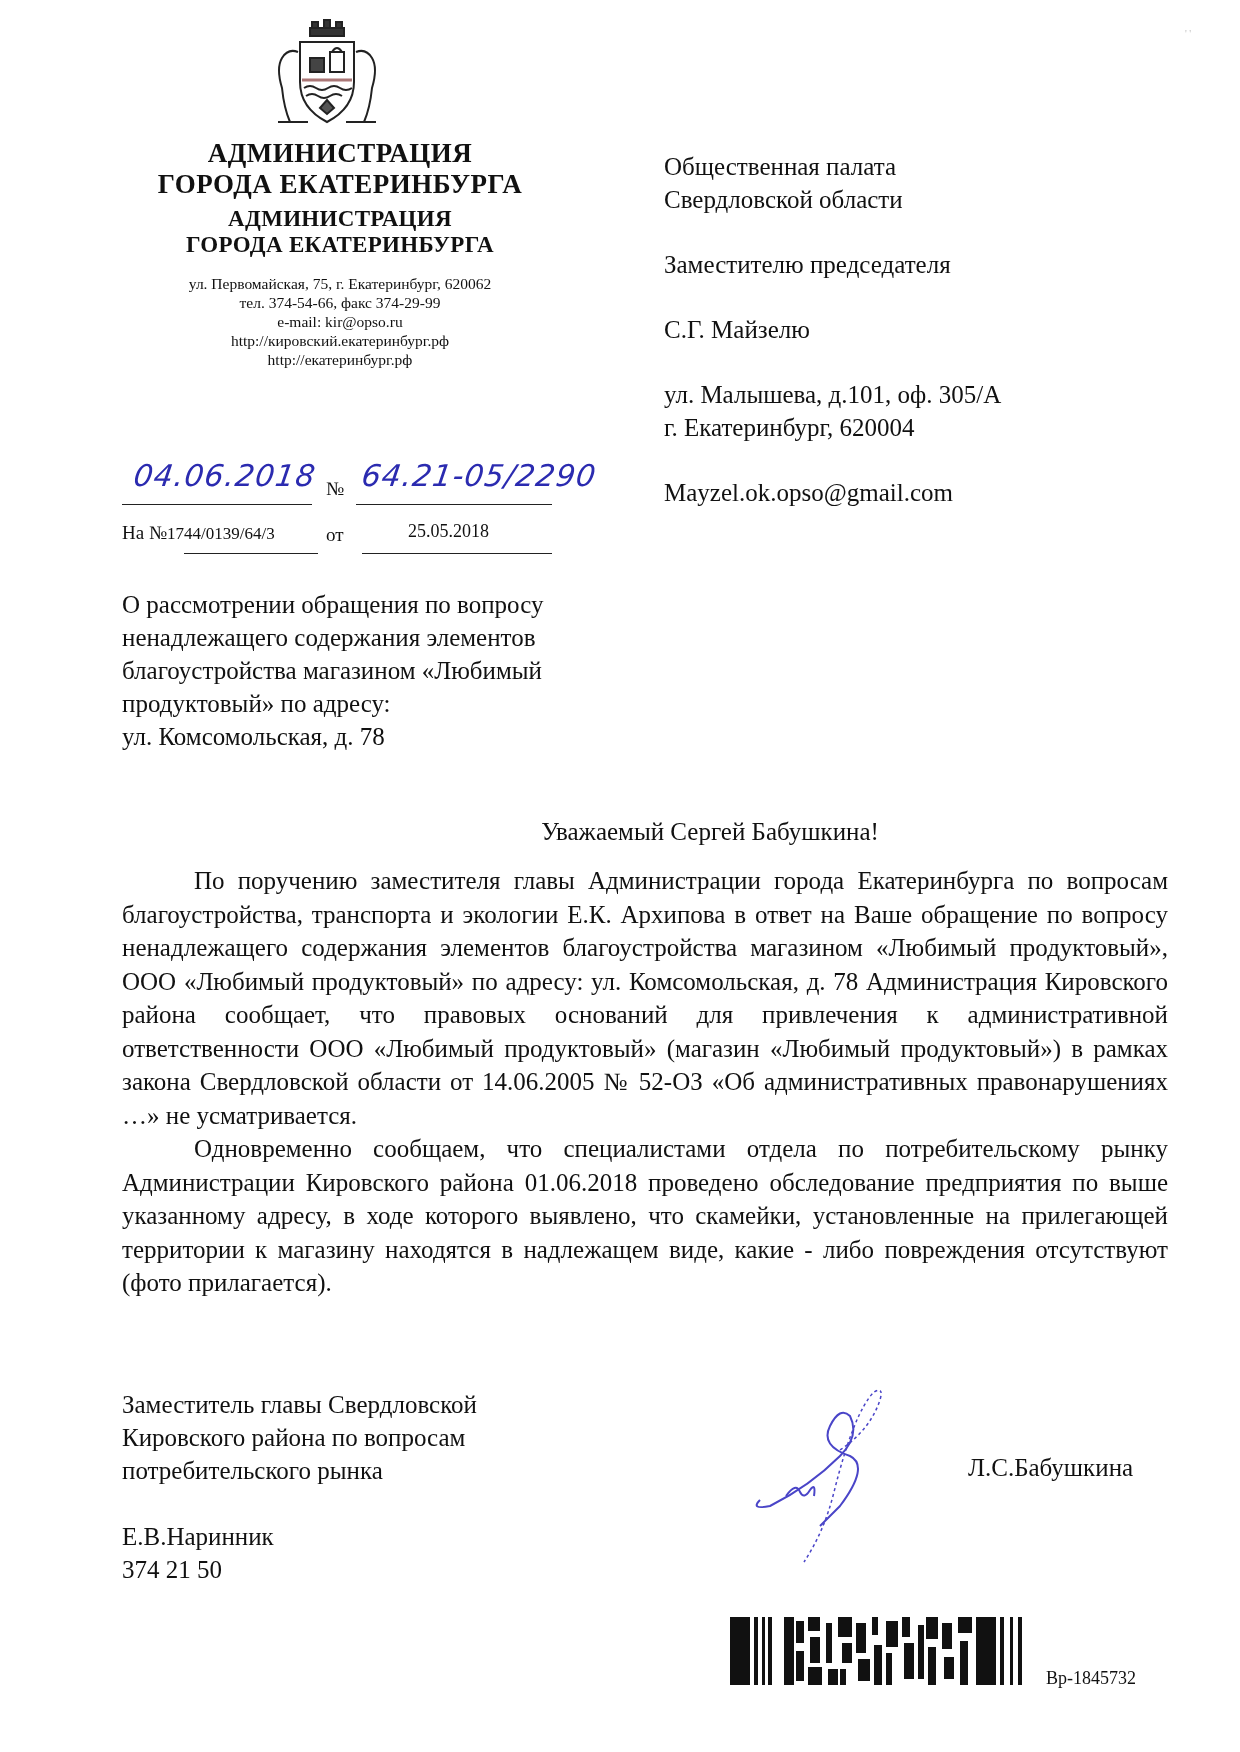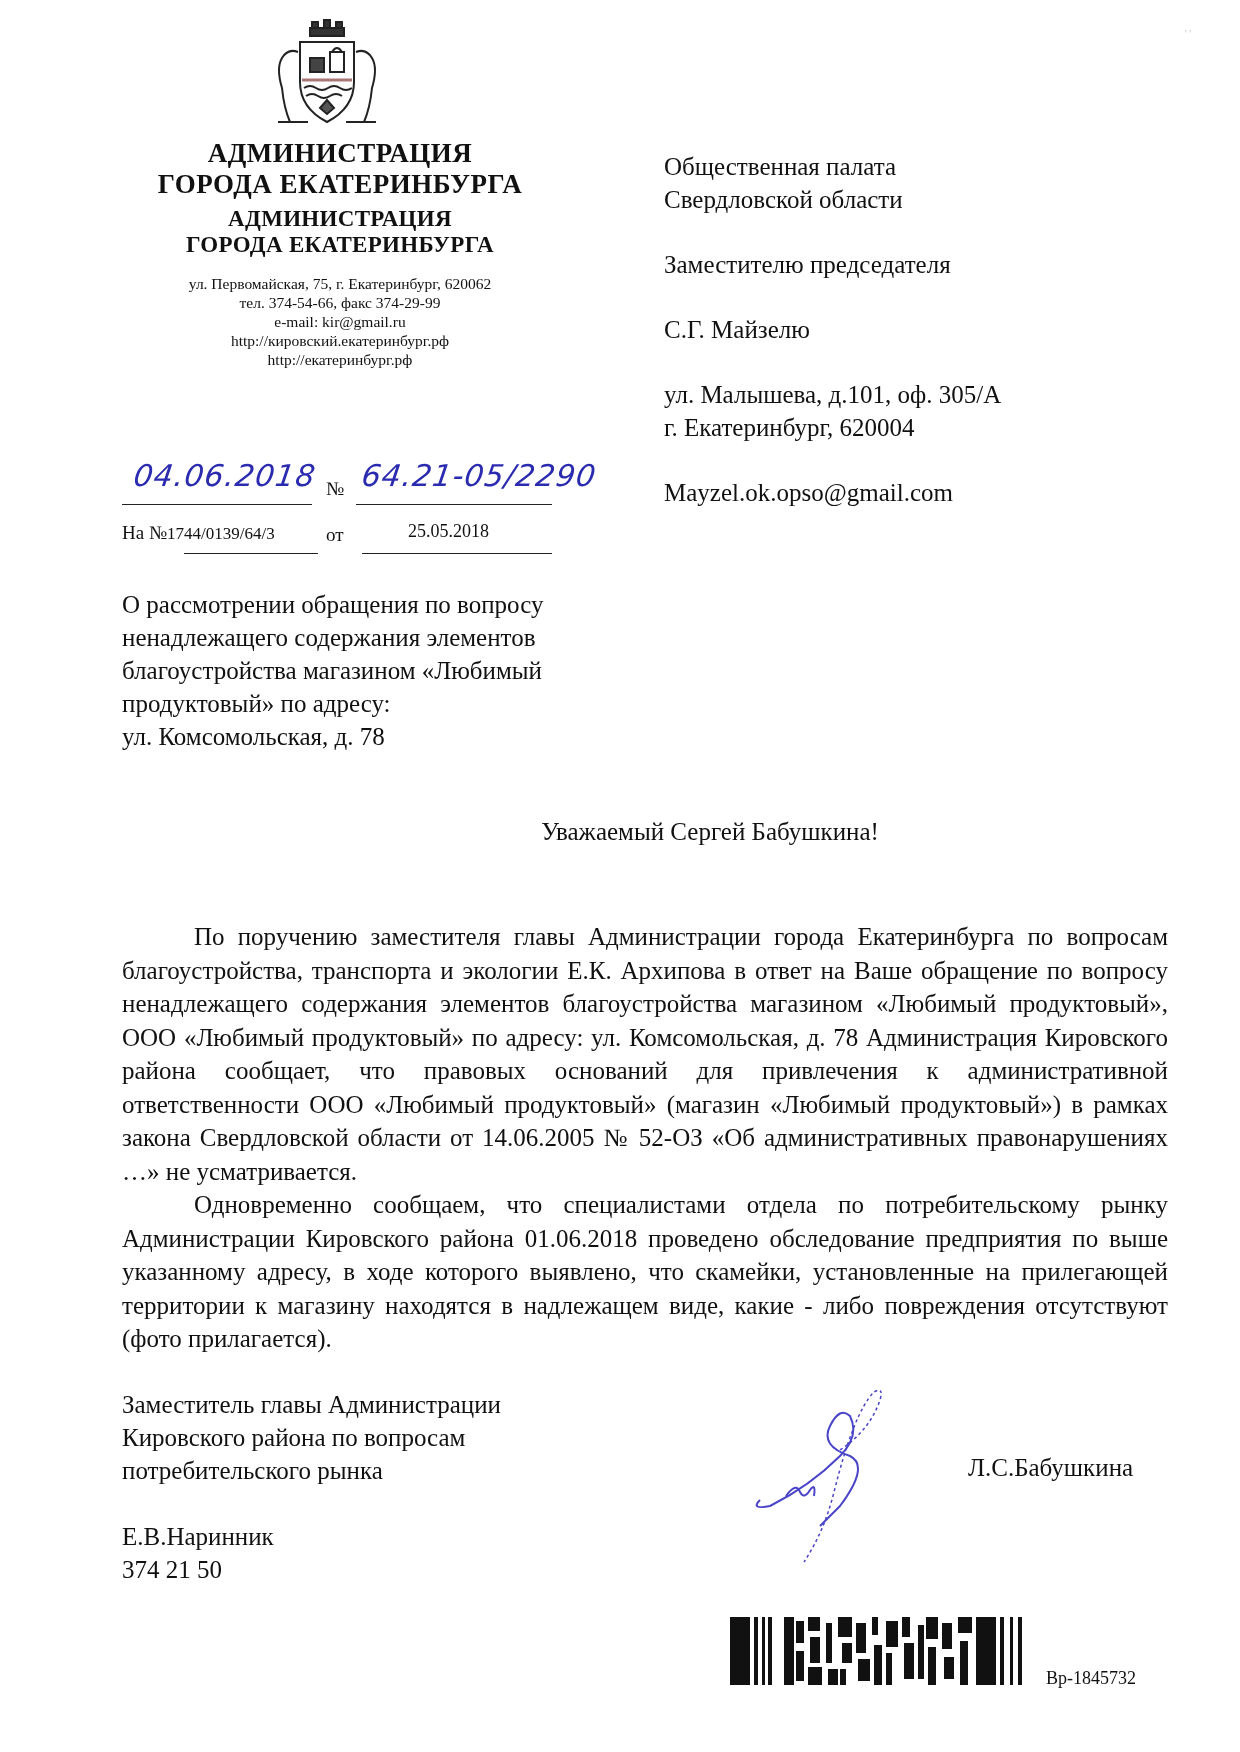--- a/index.html
+++ b/index.html
@@ -14,21 +14,21 @@
   .h-sub { font-weight: bold; font-size: 23px; line-height: 26px; letter-spacing: 0.3px; }
   .contact { font-size: 15.5px; line-height: 19px; }
   .handwritten { font-family: "DejaVu Sans", sans-serif; font-style: italic; color: #2b2bb0; font-size: 30px; letter-spacing: 1px; transform: skewX(-8deg); display: inline-block; }
   .line { border-bottom: 1px solid #222; position: absolute; }
   .small { font-size: 19px; }
   .recipient { left: 664px; top: 150px; font-size: 25px; line-height: 33px; }
   .recipient p { margin: 0; }
   .gap { height: 32px; }
   .subject { left: 122px; top: 588px; font-size: 25px; line-height: 33px; }
   .salutation { left: 0; right: 0; top: 818px; text-align: center; font-size: 25px; padding-left: 180px; box-sizing: border-box; }
-  .body-text { left: 122px; top: 920px; width: 1046px; font-size: 25px; line-height: 33.5px; text-align: justify; }
+  .body-text { left: 122px; top: 864px; width: 1046px; font-size: 25px; line-height: 33.5px; text-align: justify; }
   .body-text p { margin: 0; text-indent: 72px; }
   .sign-left { left: 122px; top: 1388px; font-size: 25px; line-height: 33px; }
   .sign-name { left: 968px; top: 1454px; font-size: 25px; }
   .exec { left: 122px; top: 1520px; font-size: 25px; line-height: 33px; }
   .barcode { left: 730px; top: 1617px; width: 310px; height: 68px; }
   .regno { left: 1046px; top: 1668px; font-size: 18px; }
   .signature { left: 740px; top: 1380px; width: 200px; height: 200px; }
   .corner-mark { left: 1185px; top: 28px; font-size: 10px; color: #bbb; }
 </style>
 </head>
@@ -56,21 +56,21 @@
 
 <div class="abs header-block" style="top:138px;">
   <div class="h-main">АДМИНИСТРАЦИЯ</div>
   <div class="h-main">ГОРОДА  ЕКАТЕРИНБУРГА</div>
   <div style="height:6px"></div>
   <div class="h-sub">АДМИНИСТРАЦИЯ</div>
   <div class="h-sub">ГОРОДА  ЕКАТЕРИНБУРГА</div>
   <div style="height:16px"></div>
   <div class="contact">ул. Первомайская, 75, г. Екатеринбург, 620062</div>
   <div class="contact">тел. 374-54-66, факс 374-29-99</div>
-  <div class="contact">e-mail: kir@gmail.ru</div>
+  <div class="contact">e-mail: kir@opso.ru</div>
   <div class="contact">http://кировский.екатеринбург.рф</div>
   <div class="contact">http://екатеринбург.рф</div>
 </div>
 
 <div class="abs" style="left:134px; top:458px;">
   <span class="handwritten">04.06.2018</span>
 </div>
 <div class="line" style="left:122px; top:504px; width:190px;"></div>
 <div class="abs small" style="left:326px; top:478px;">№</div>
 <div class="abs" style="left:362px; top:458px;">
@@ -109,21 +109,21 @@
 </div>
 
 <div class="abs salutation">Уважаемый Сергей Бабушкина!</div>
 
 <div class="abs body-text">
   <p>По поручению заместителя главы Администрации города Екатеринбурга по вопросам благоустройства, транспорта и экологии Е.К. Архипова в ответ на Ваше обращение по вопросу ненадлежащего содержания элементов благоустройства магазином «Любимый продуктовый», ООО «Любимый продуктовый» по адресу: ул. Комсомольская, д. 78 Администрация Кировского района сообщает, что правовых оснований для привлечения к административной ответственности ООО «Любимый продуктовый» (магазин «Любимый продуктовый») в рамках закона Свердловской области от 14.06.2005 № 52-ОЗ «Об административных правонарушениях …» не усматривается.</p>
   <p>Одновременно сообщаем, что специалистами отдела по потребительскому рынку Администрации Кировского района 01.06.2018 проведено обследование предприятия по выше указанному адресу, в ходе которого выявлено, что скамейки, установленные на прилегающей территории к магазину находятся в надлежащем виде, какие - либо повреждения отсутствуют (фото прилагается).</p>
 </div>
 
 <div class="abs sign-left">
-  <div>Заместитель главы Администрации</div>
+  <div>Заместитель главы Свердловской</div>
   <div>Кировского района по вопросам</div>
   <div>потребительского рынка</div>
 </div>
 
 <svg class="abs signature" viewBox="0 0 200 200">
   <g fill="none" stroke="#4a45c8" stroke-width="2">
     <path d="M20 120 q-10 10 10 6 q40 -20 70 -50 q20 -20 10 -40 q-10 -10 -20 10 q-10 20 20 30 q20 10 -10 50 q-10 10 -20 20"></path>
     <path d="M46 116 q10 -14 14 -4 q4 8 10 -2 q6 -8 4 6"></path>
     <path d="M100 70 q30 -20 40 -50 q4 -14 -6 -8 q-20 20 -40 100 q-10 40 -30 70" stroke-dasharray="3 3" stroke-width="1.5"></path>
   </g>

